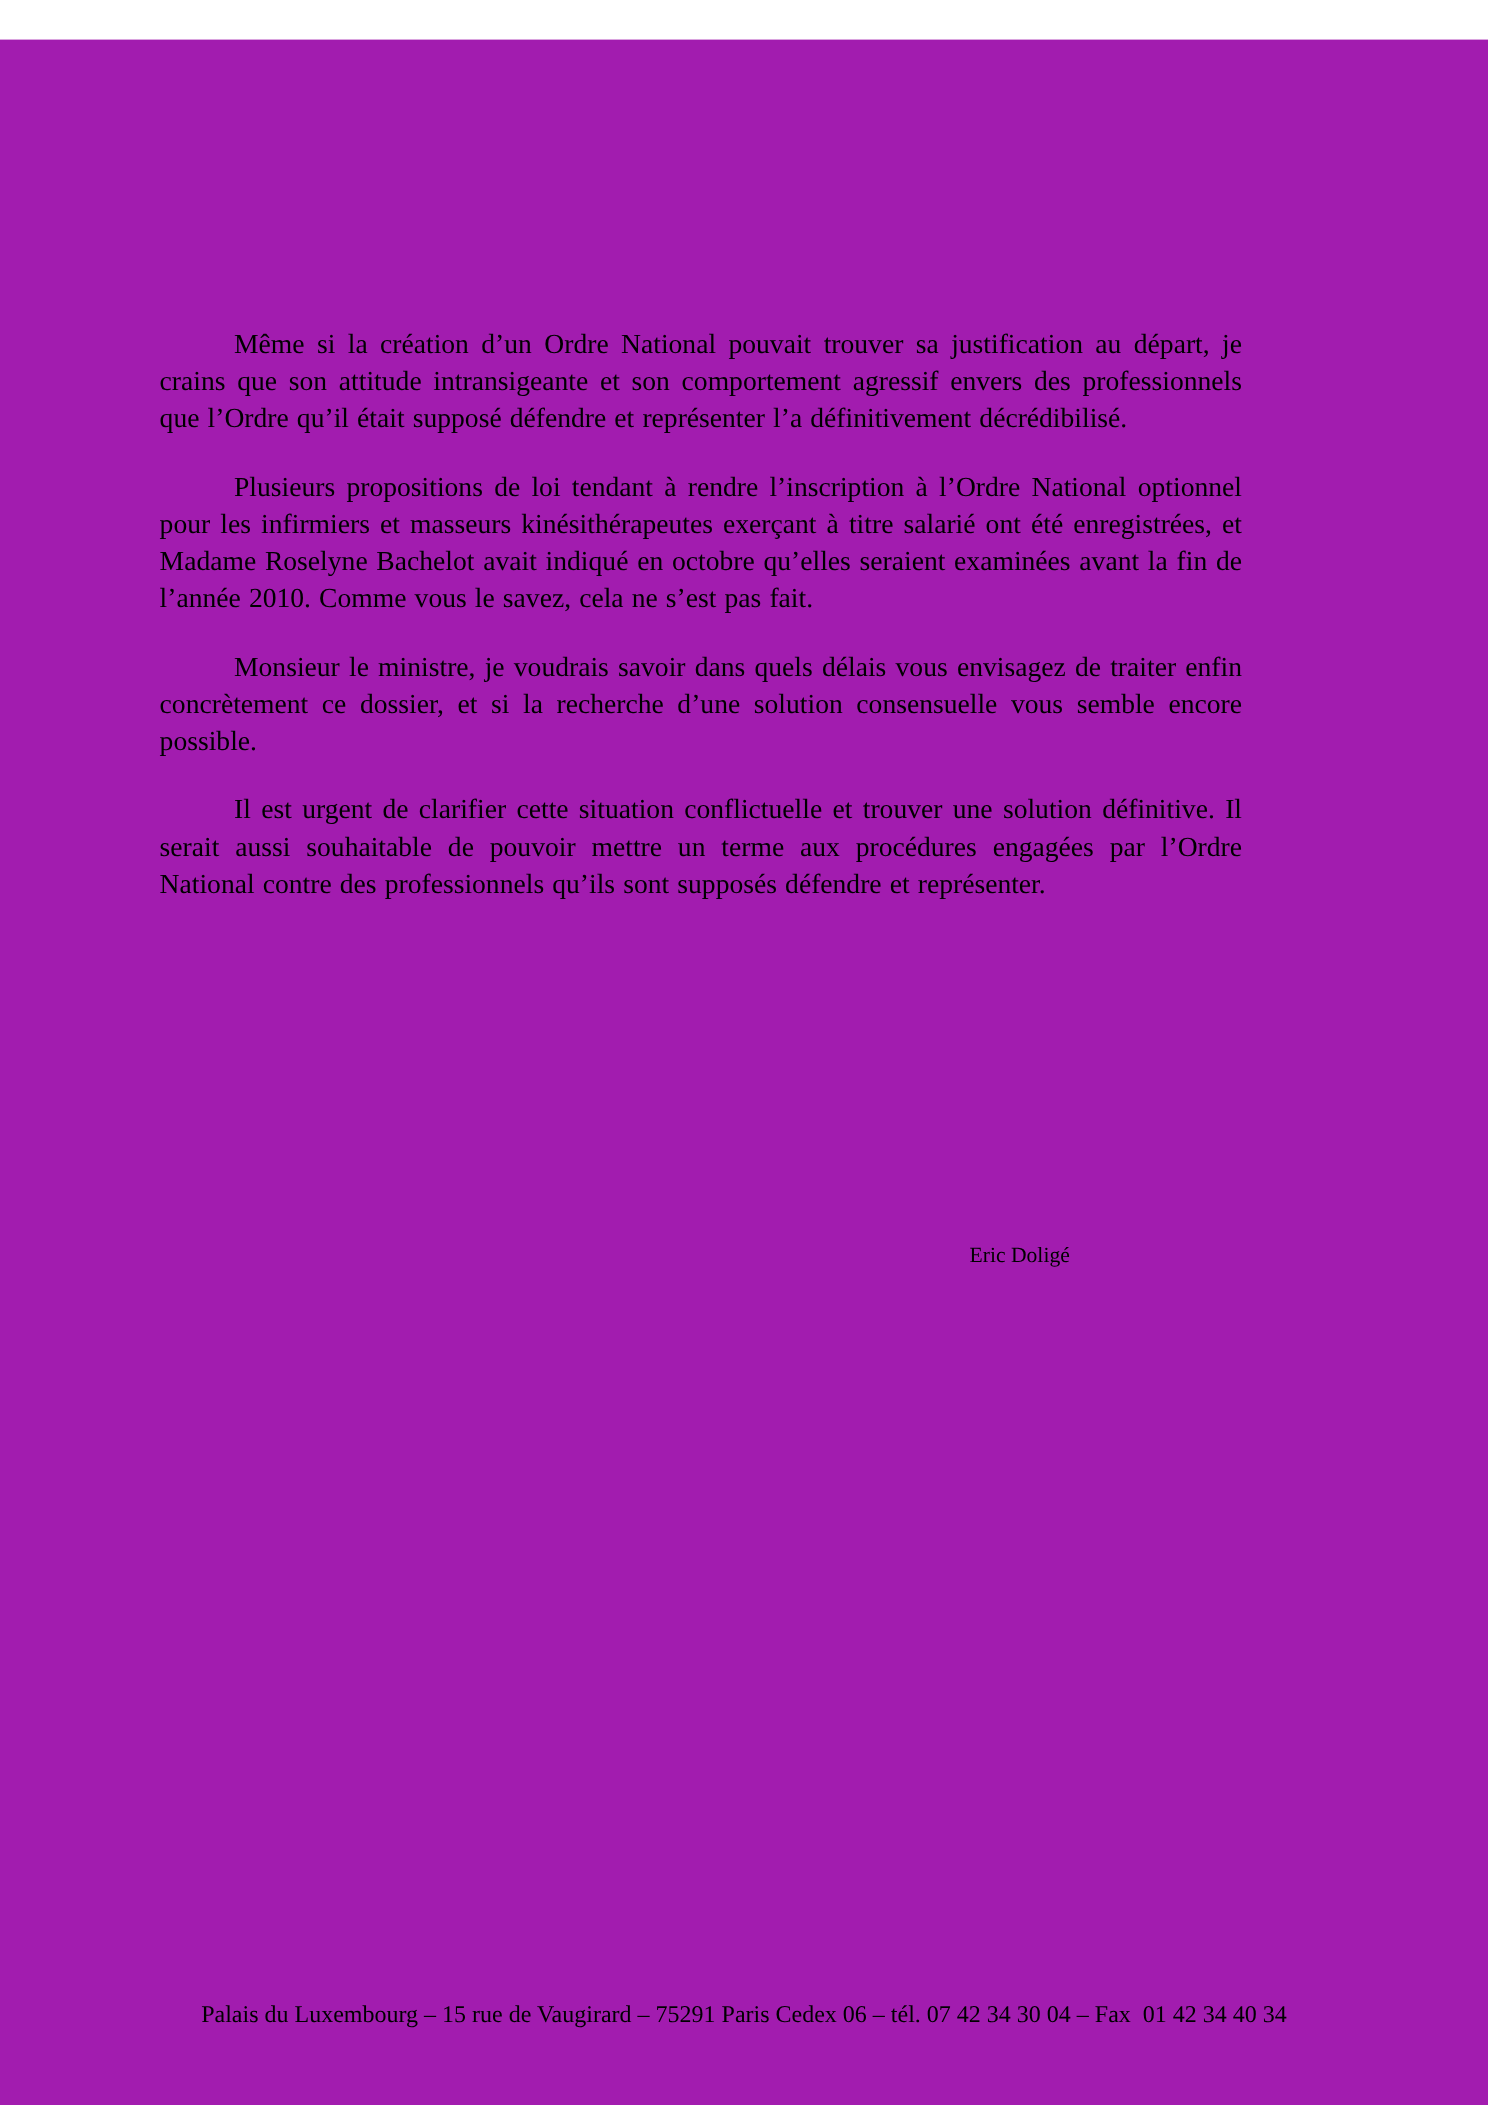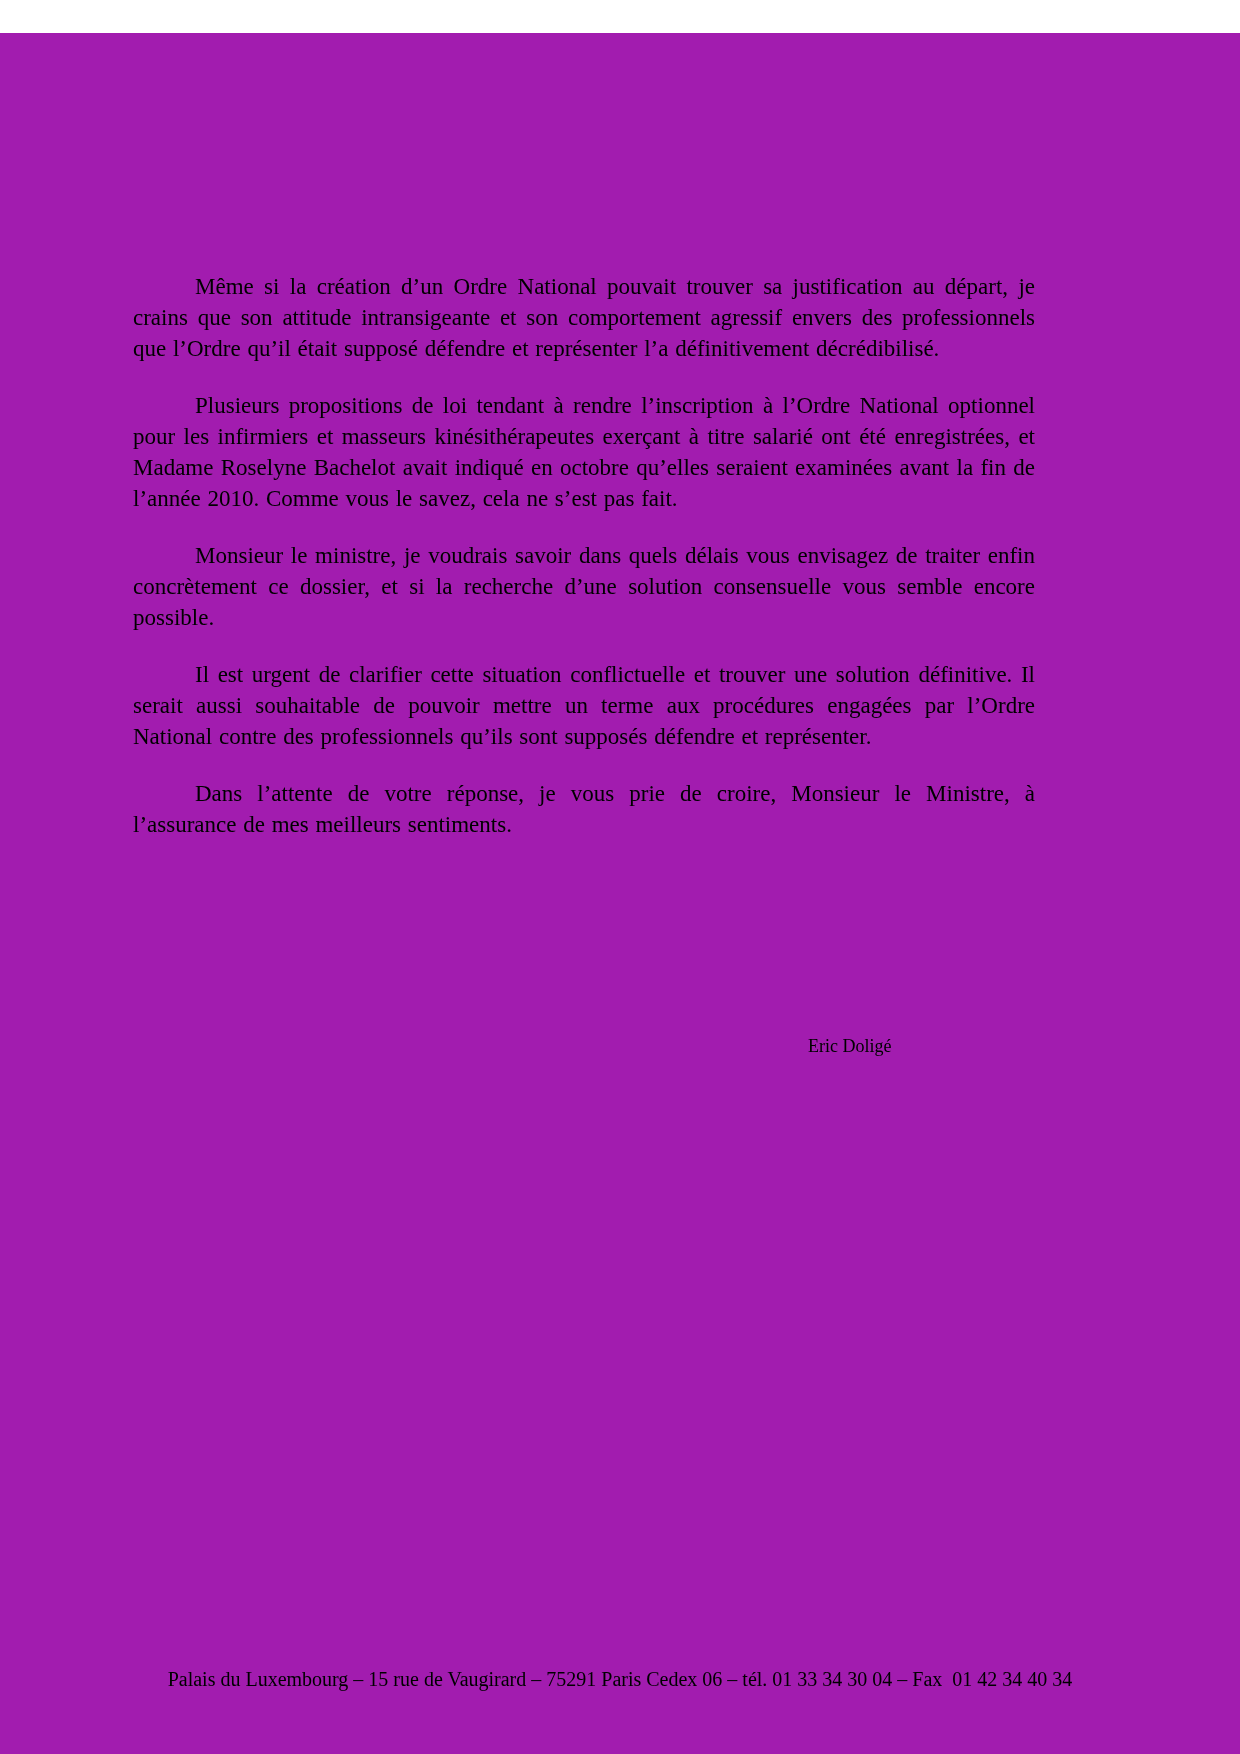--- a/index.html
+++ b/index.html
@@ -64,22 +64,21 @@
 </head>
 <body>
 
 <div class="page">
 
   <div class="letter-body">
     <p class="para">Même si la création d’un Ordre National pouvait trouver sa justification au départ, je crains que son attitude intransigeante et son comportement agressif envers des professionnels que l’Ordre qu’il était supposé défendre et représenter l’a définitivement décrédibilisé.</p>
     <p class="para">Plusieurs propositions de loi tendant à rendre l’inscription à l’Ordre National optionnel pour les infirmiers et masseurs kinésithérapeutes exerçant à titre salarié ont été enregistrées, et Madame Roselyne Bachelot avait indiqué en octobre qu’elles seraient examinées avant la fin de l’année 2010. Comme vous le savez, cela ne s’est pas fait.</p>
     <p class="para">Monsieur le ministre, je voudrais savoir dans quels délais vous envisagez de traiter enfin concrètement ce dossier, et si la recherche d’une solution consensuelle vous semble encore possible.</p>
     <p class="para">Il est urgent de clarifier cette situation conflictuelle et trouver une solution définitive. Il serait aussi souhaitable de pouvoir mettre un terme aux procédures engagées par l’Ordre National contre des professionnels qu’ils sont supposés défendre et représenter.</p>
-    <p class="para">Dans l’attente de votre réponse, je vous prie de croire, Monsieur le Ministre, à l’assurance de mes meilleurs sentiments.</p>
   </div>
 
   <div class="signature">Eric Doligé</div>
 
   <div class="footer">
-    <div class="footer-line">Palais du Luxembourg – 15 rue de Vaugirard – 75291 Paris Cedex 06 – tél. 01 33 34 30 04 – Fax  01 42 34 40 34</div>
+    <div class="footer-line">Palais du Luxembourg – 15 rue de Vaugirard – 75291 Paris Cedex 06 – tél. 07 42 34 30 04 – Fax  01 42 34 40 34</div>
   </div>
 
 </div>
 
 </body></html>

